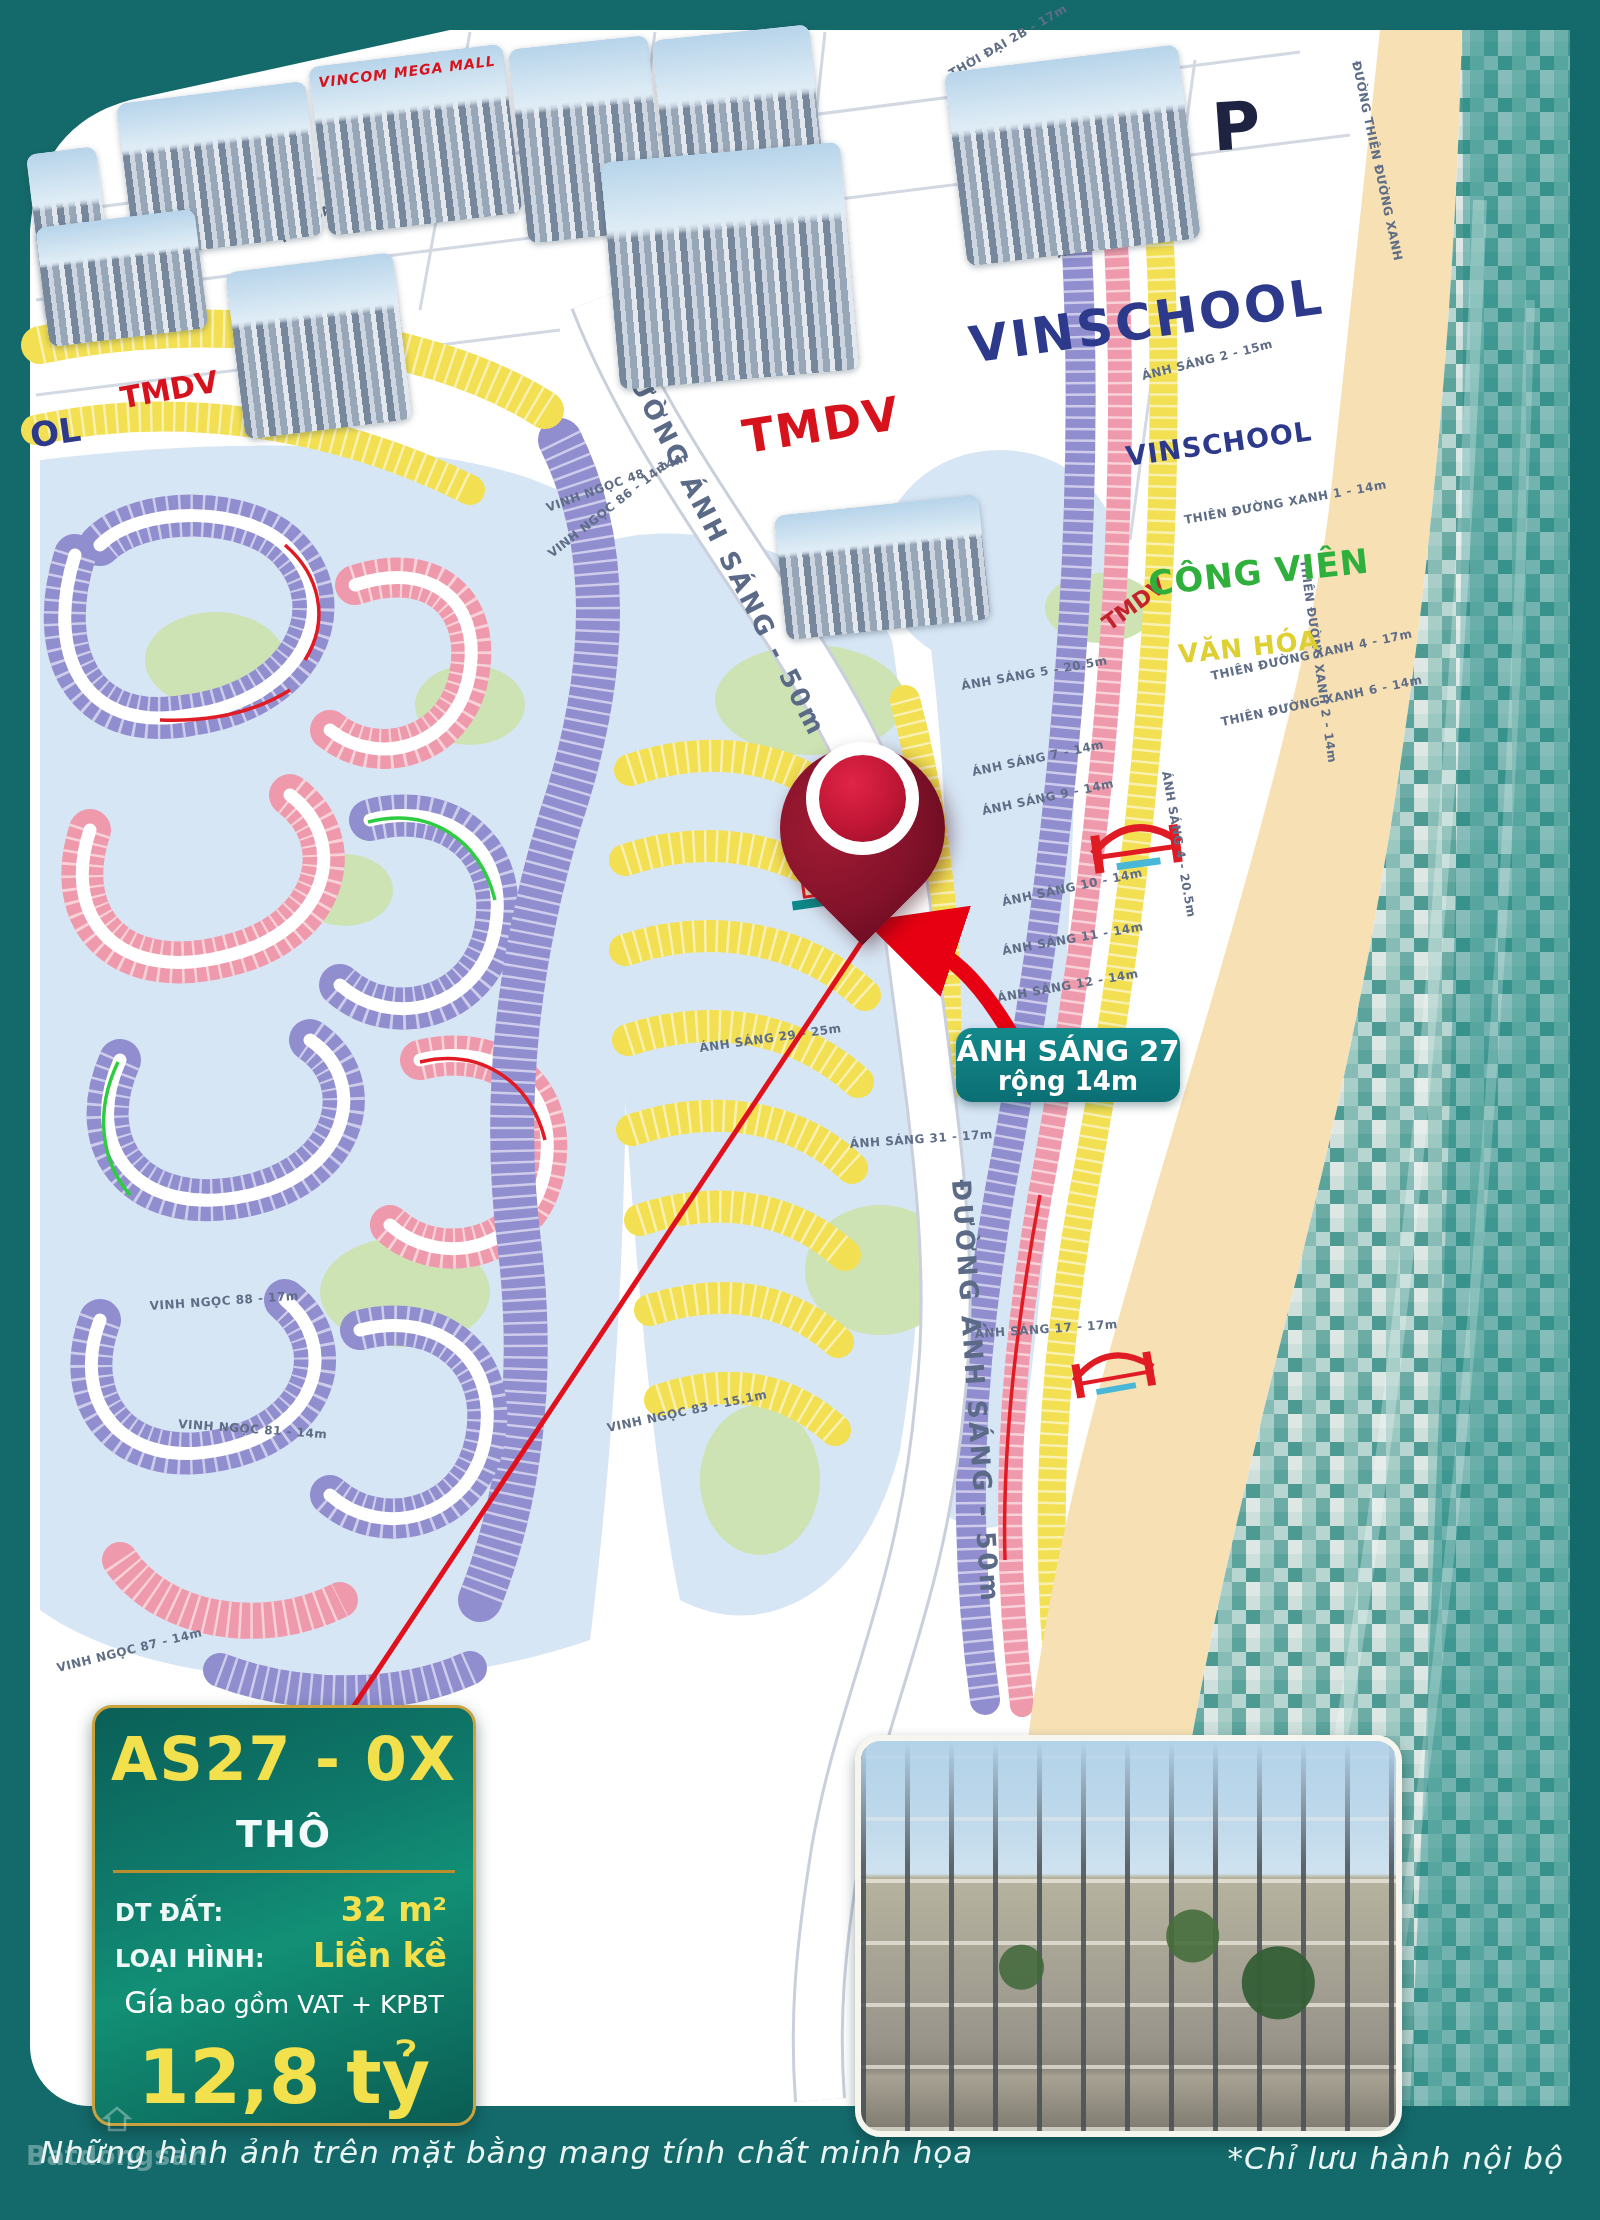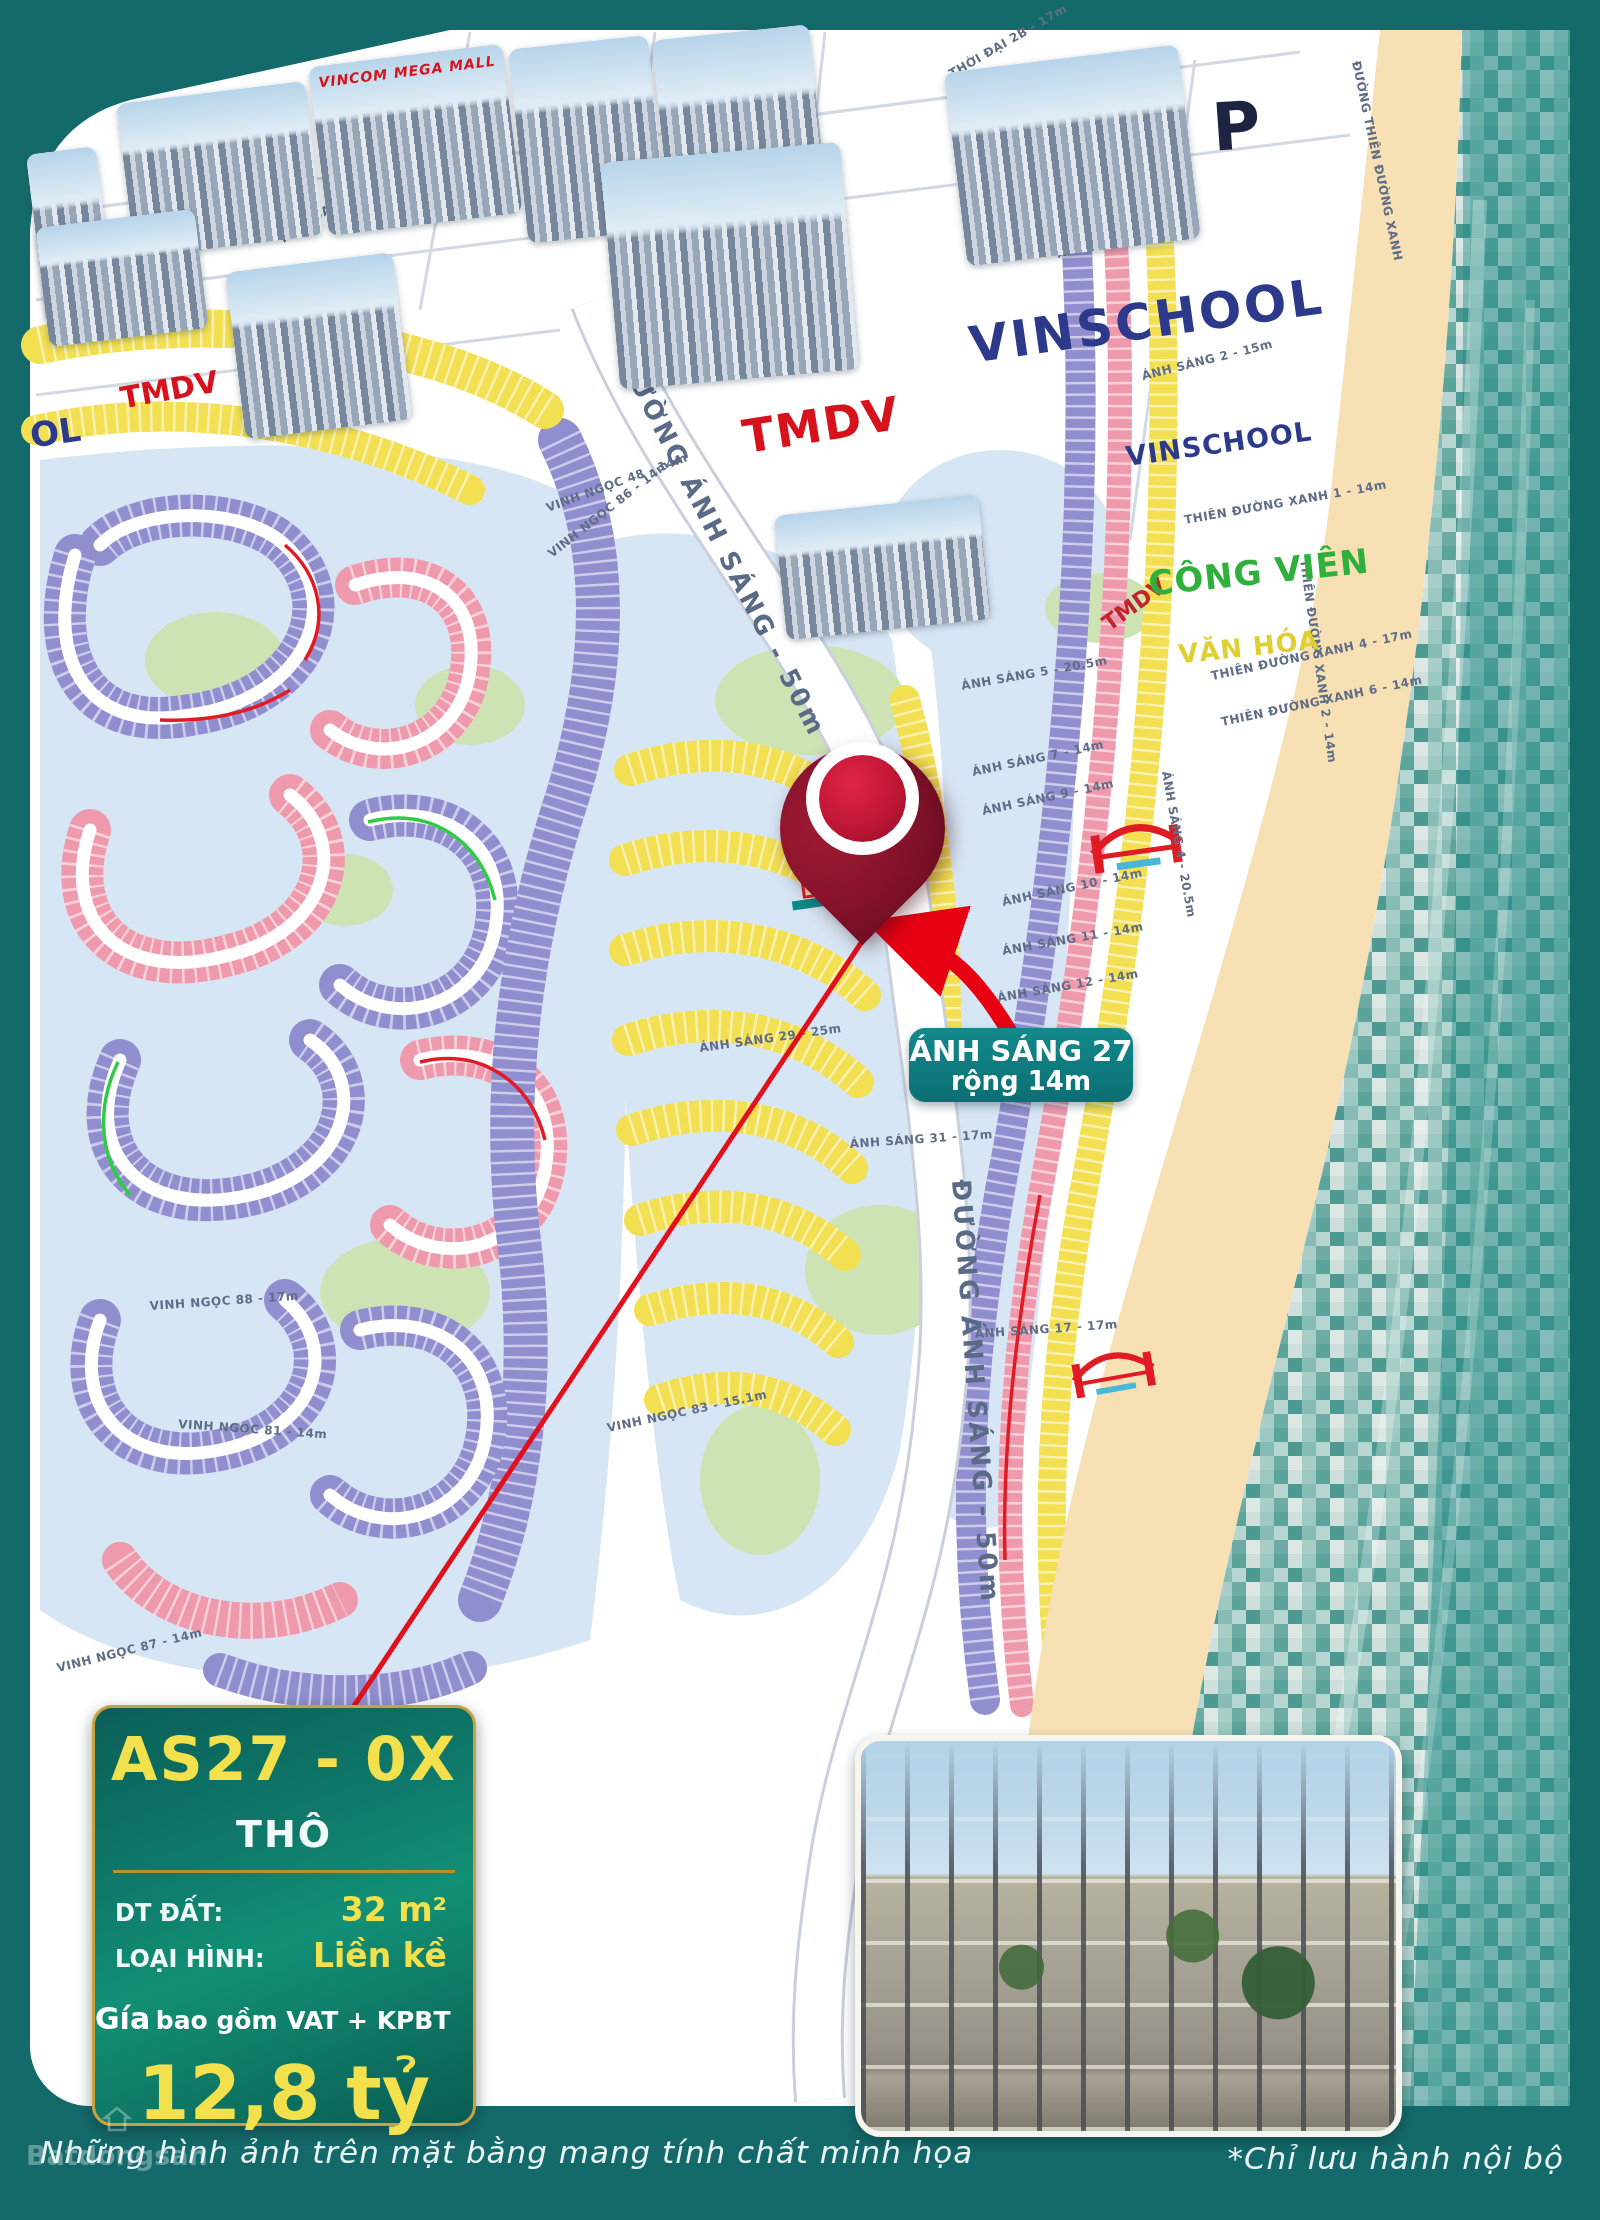--- a/index.html
+++ b/index.html
@@ -23,38 +23,38 @@
   .biglbl{position:absolute;font-weight:bold;white-space:nowrap;}
 
   .pin-body{position:absolute;left:780px;top:746px;width:165px;height:165px;
       border-radius:50% 50% 50% 0;transform:rotate(-45deg);
       background:radial-gradient(circle at 35% 35%,#a01b33 0%,#83122a 55%,#5f0a1d 100%);
       box-shadow:0 8px 18px rgba(60,10,20,.45);}
   .pin-ring{position:absolute;left:806px;top:742px;width:113px;height:113px;border-radius:50%;background:#fff;}
   .pin-core{position:absolute;left:819px;top:755px;width:87px;height:87px;border-radius:50%;
       background:radial-gradient(circle at 38% 32%,#e12447 0%,#c01635 55%,#8f0f27 100%);}
 
-  #callout{position:absolute;left:909px;top:1028px;width:224px;height:74px;border-radius:16px;
+  #callout{position:absolute;left:956px;top:1028px;width:224px;height:74px;border-radius:16px;
       background:linear-gradient(180deg,#13898b 0%,#0b6f74 100%);
       box-shadow:0 4px 10px rgba(20,60,70,.4);
       display:flex;flex-direction:column;align-items:center;justify-content:center;color:#fff;font-weight:bold;}
   #callout .l1{font-size:29px;line-height:32px;}
   #callout .l2{font-size:26px;line-height:28px;}
 
   #card{position:absolute;left:92px;top:1705px;width:378px;height:415px;border-radius:20px;
       border:3px solid #c9a23f;
       background:linear-gradient(160deg,#0a5f57 0%,#0f7a6b 35%,#129076 55%,#0a5c52 100%);
       box-shadow:0 6px 16px rgba(10,40,40,.45);color:#fff;}
   #card .title{margin-top:16px;text-align:center;font-size:60px;font-weight:bold;color:#f2e14d;letter-spacing:2px;}
   #card .sub{margin-top:18px;text-align:center;font-size:38px;font-weight:bold;color:#f3fbfa;letter-spacing:2px;}
   #card .divider{margin:14px 18px 10px 18px;height:3px;background:#b98f2e;}
   #card .row{display:flex;justify-content:space-between;align-items:baseline;padding:7px 26px 0 20px;}
   #card .row .lab{font-size:24px;font-weight:bold;color:#eef9f7;}
   #card .row .val{font-size:33px;font-weight:bold;color:#f2e14d;}
-  #card .pl{margin-top:26px;text-align:left;color:#fff;font-weight:bold;}
+  #card .pl{margin-top:10px;text-align:center;color:#fff;font-weight:normal;}
   #card .pl .big{font-size:30px;} #card .pl .small{font-size:25px;}
   #card .price{margin-top:14px;text-align:center;font-size:74px;font-weight:bold;color:#f2e14d;}
 
   #inset{position:absolute;left:855px;top:1735px;width:535px;height:390px;border-radius:26px;
       border:6px solid #f6f5ee;box-shadow:0 6px 14px rgba(10,40,45,.4);overflow:hidden;
       background:
         radial-gradient(circle at 78% 62%, rgba(52,94,54,.95) 0 36px, rgba(52,94,54,0) 37px),
         radial-gradient(circle at 62% 50%, rgba(70,110,60,.9) 0 26px, rgba(70,110,60,0) 27px),
         radial-gradient(circle at 30% 58%, rgba(64,104,58,.85) 0 22px, rgba(64,104,58,0) 23px),
         repeating-linear-gradient(90deg, rgba(72,78,84,.85) 0 5px, rgba(0,0,0,0) 5px 44px),

